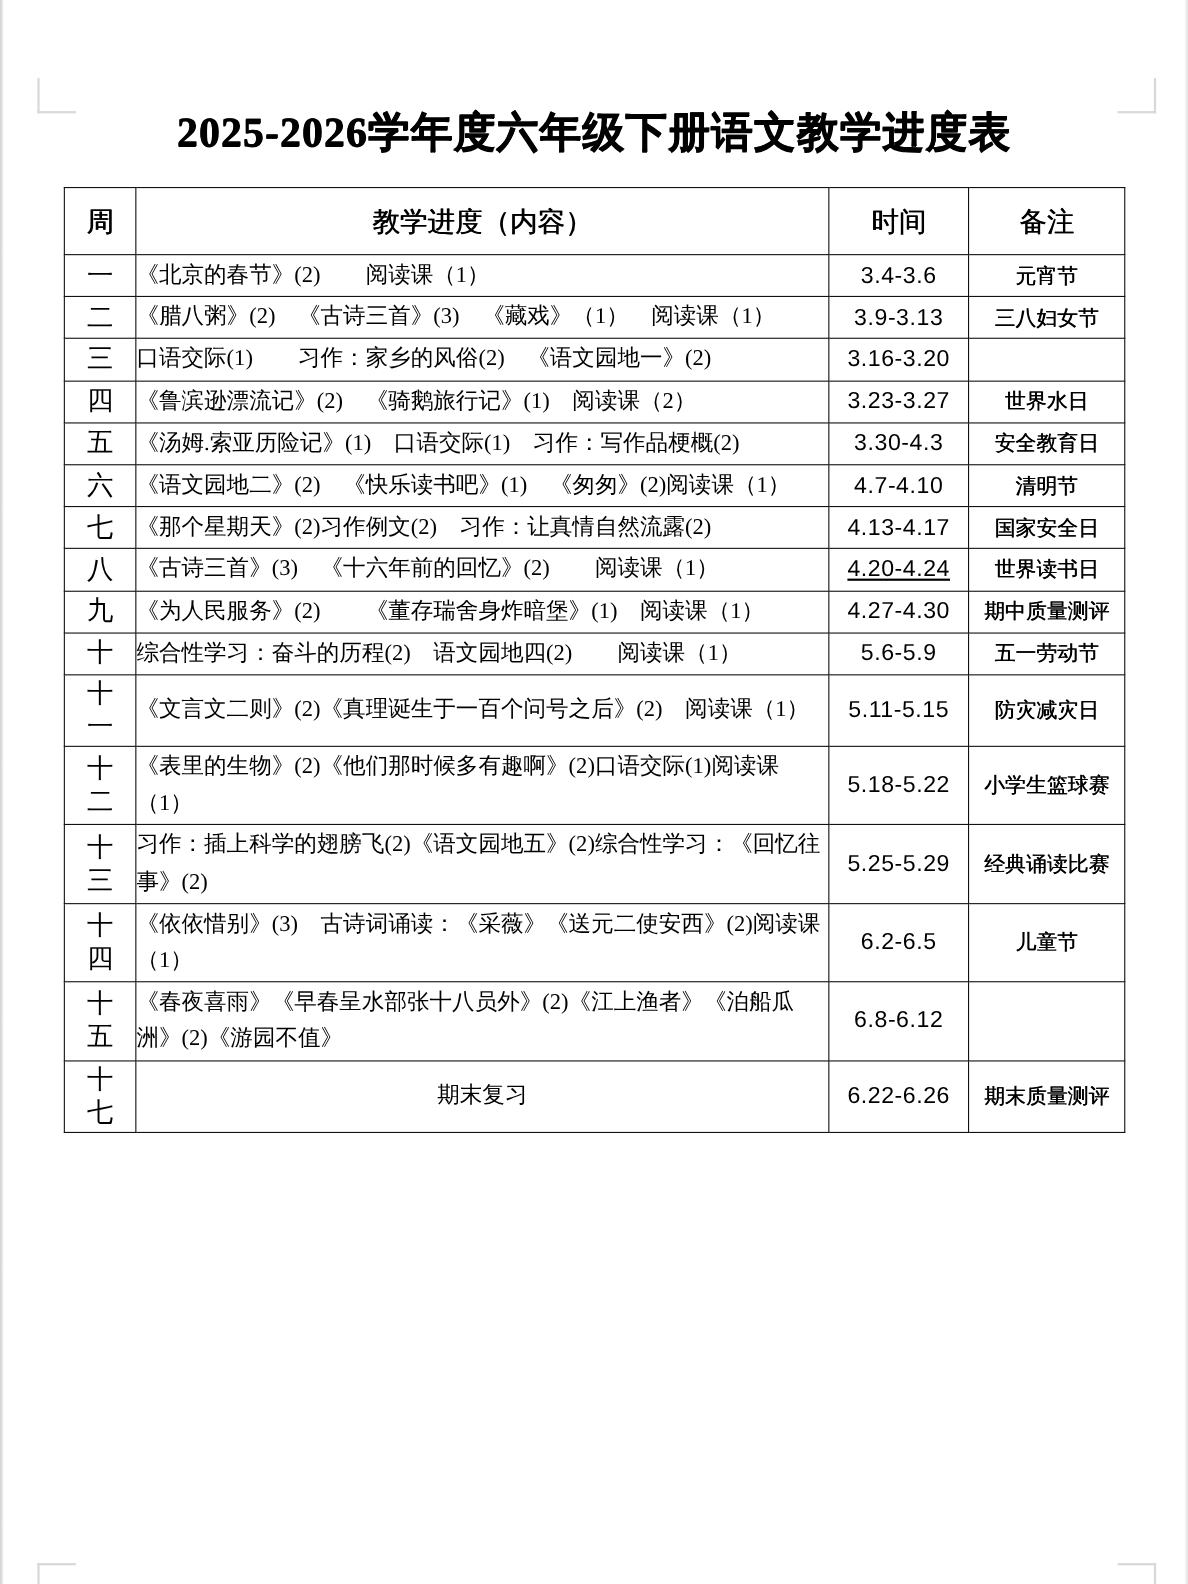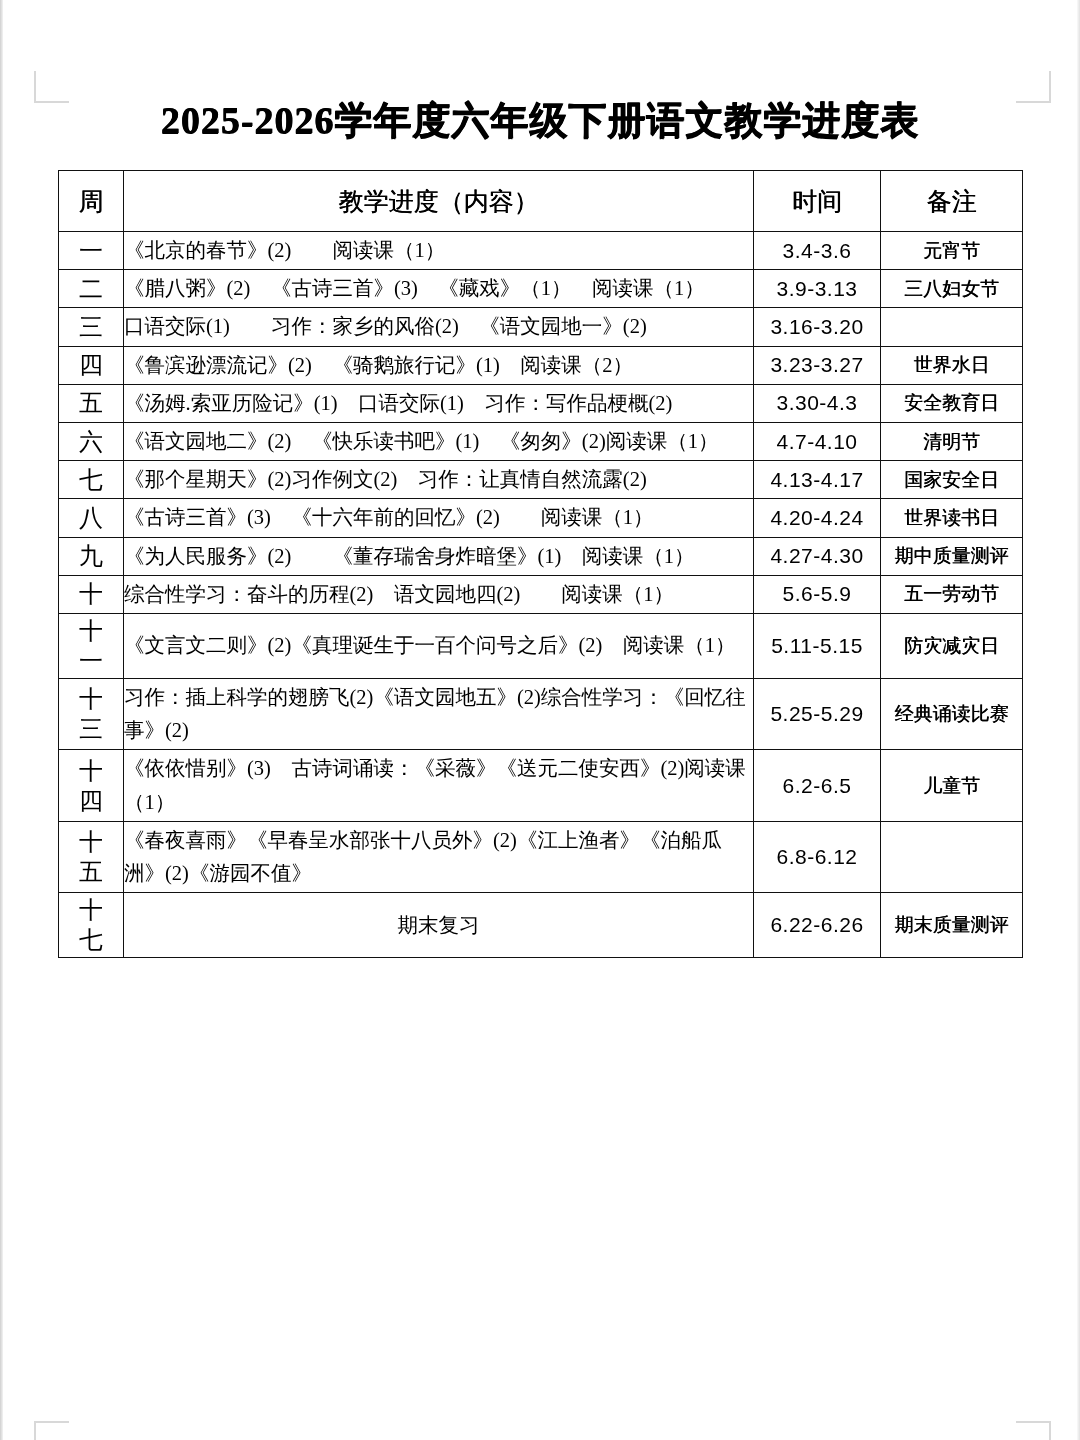--- a/index.html
+++ b/index.html
@@ -214,21 +214,21 @@
           </td>
           <td class="content-cell" style="padding-top: 2px; padding-bottom: 2px;">《那个星期天》(2)习作例文(2)　习作：让真情自然流露(2)</td>
           <td class="time-cell" style="padding-top: 2px; padding-bottom: 2px;">4.13-4.17</td>
           <td class="remark-cell" style="padding-top: 2px; padding-bottom: 2px;">国家安全日</td>
         </tr>
         <tr>
           <td class="week-cell" style="padding-top: 2px; padding-bottom: 2px;">
             <span class="wk">八</span>
           </td>
           <td class="content-cell" style="padding-top: 2px; padding-bottom: 2px;">《古诗三首》(3)　《十六年前的回忆》(2)　　阅读课（1）</td>
-          <td class="time-cell" style="padding-top: 2px; padding-bottom: 2px;">4.20-4.24</td>
+          <td class="time-cell" style="padding-top: 2px; padding-bottom: 2px; text-decoration: underline;">4.20-4.24</td>
           <td class="remark-cell" style="padding-top: 2px; padding-bottom: 2px;">世界读书日</td>
         </tr>
         <tr>
           <td class="week-cell" style="padding-top: 2px; padding-bottom: 2px;">
             <span class="wk">九</span>
           </td>
           <td class="content-cell" style="padding-top: 2px; padding-bottom: 2px;">《为人民服务》(2)　　《董存瑞舍身炸暗堡》(1)　阅读课（1）</td>
           <td class="time-cell" style="padding-top: 2px; padding-bottom: 2px;">4.27-4.30</td>
           <td class="remark-cell" style="padding-top: 2px; padding-bottom: 2px;">期中质量测评</td>
         </tr>
@@ -242,20 +242,28 @@
         </tr>
         <tr>
           <td class="week-cell" style="padding-top: 2px; padding-bottom: 2px;">
             <span class="wk">十一</span>
           </td>
           <td class="content-cell" style="padding-top: 2px; padding-bottom: 2px;">《文言文二则》(2)《真理诞生于一百个问号之后》(2)　阅读课（1）</td>
           <td class="time-cell" style="padding-top: 2px; padding-bottom: 2px;">5.11-5.15</td>
           <td class="remark-cell" style="padding-top: 2px; padding-bottom: 2px;">防灾减灾日</td>
         </tr>
         <tr>
+          <td class="week-cell" style="padding-top: 2px; padding-bottom: 2px;">
+            <span class="wk">十二</span>
+          </td>
+          <td class="content-cell" style="padding-top: 2px; padding-bottom: 2px;">《表里的生物》(2)《他们那时候多有趣啊》(2)口语交际(1)阅读课（1）</td>
+          <td class="time-cell" style="padding-top: 2px; padding-bottom: 2px;">5.18-5.22</td>
+          <td class="remark-cell" style="padding-top: 2px; padding-bottom: 2px;">小学生篮球赛</td>
+        </tr>
+        <tr>
           <td class="week-cell" style="padding-top: 2px; padding-bottom: 2px; text-align: center;">
             <span class="wk">十三</span>
           </td>
           <td class="content-cell" style="padding-top: 2px; padding-bottom: 2px;">习作：插上科学的翅膀飞(2)《语文园地五》(2)综合性学习：《回忆往事》(2)</td>
           <td class="time-cell" style="padding-top: 2px; padding-bottom: 2px;">5.25-5.29</td>
           <td class="remark-cell" style="padding-top: 2px; padding-bottom: 2px;">经典诵读比赛</td>
         </tr>
         <tr>
           <td class="week-cell" style="padding-top: 2px; padding-bottom: 2px;">
             <span class="wk">十四</span>

